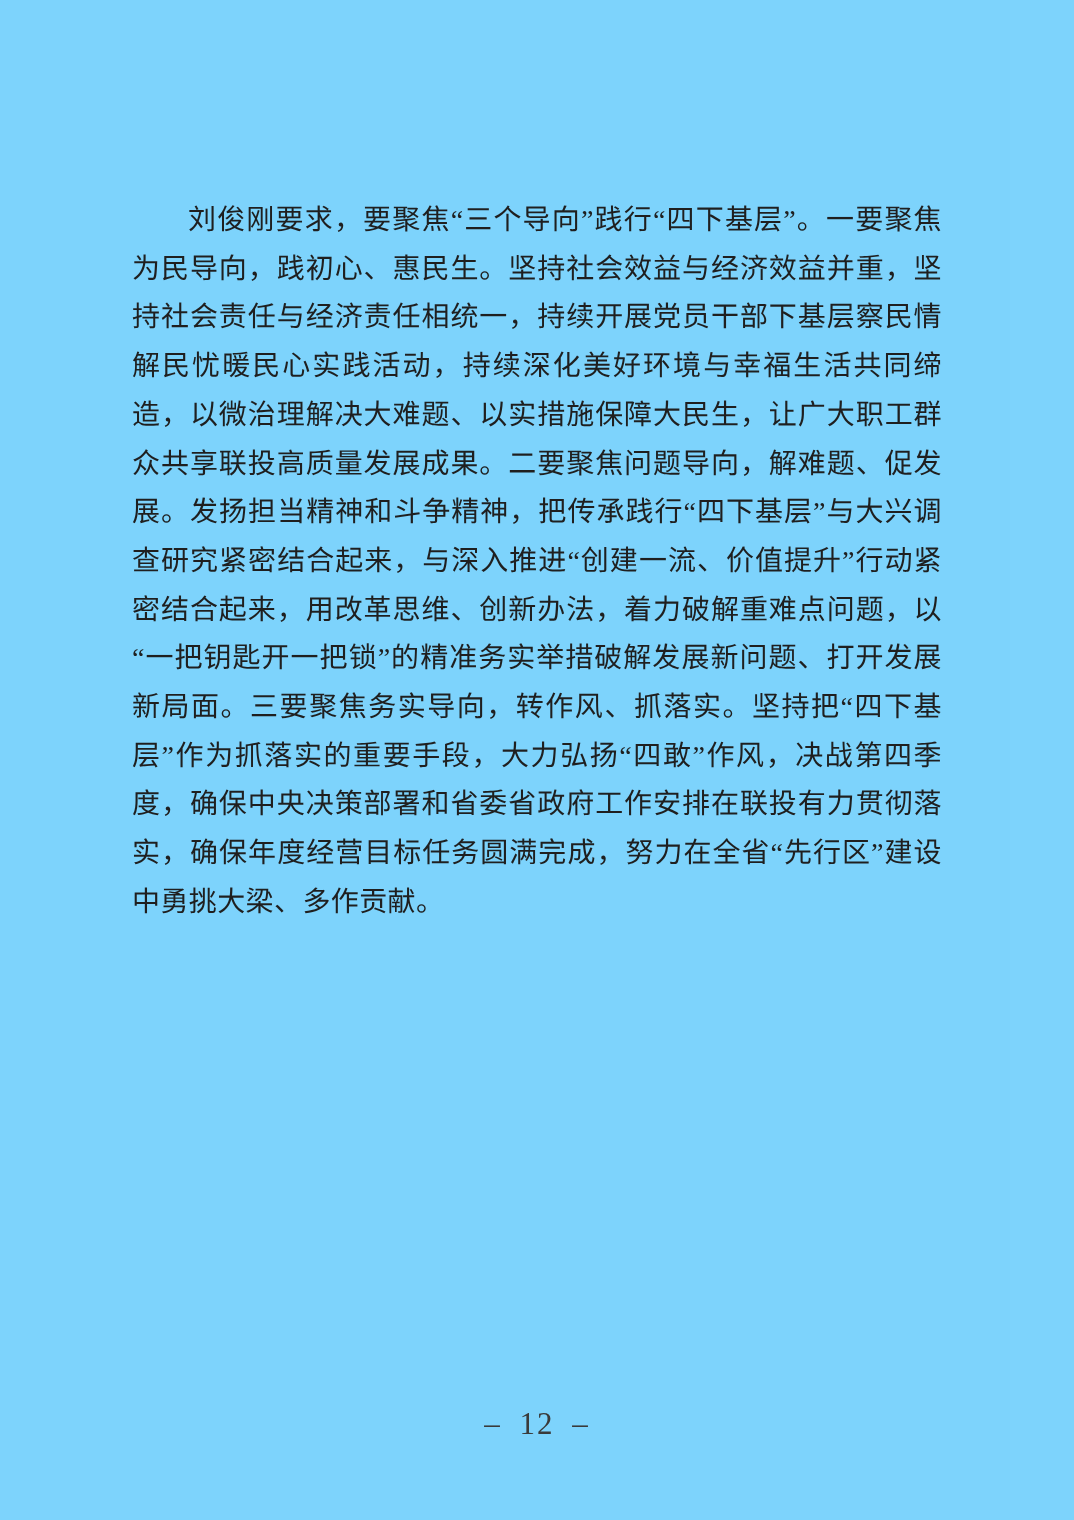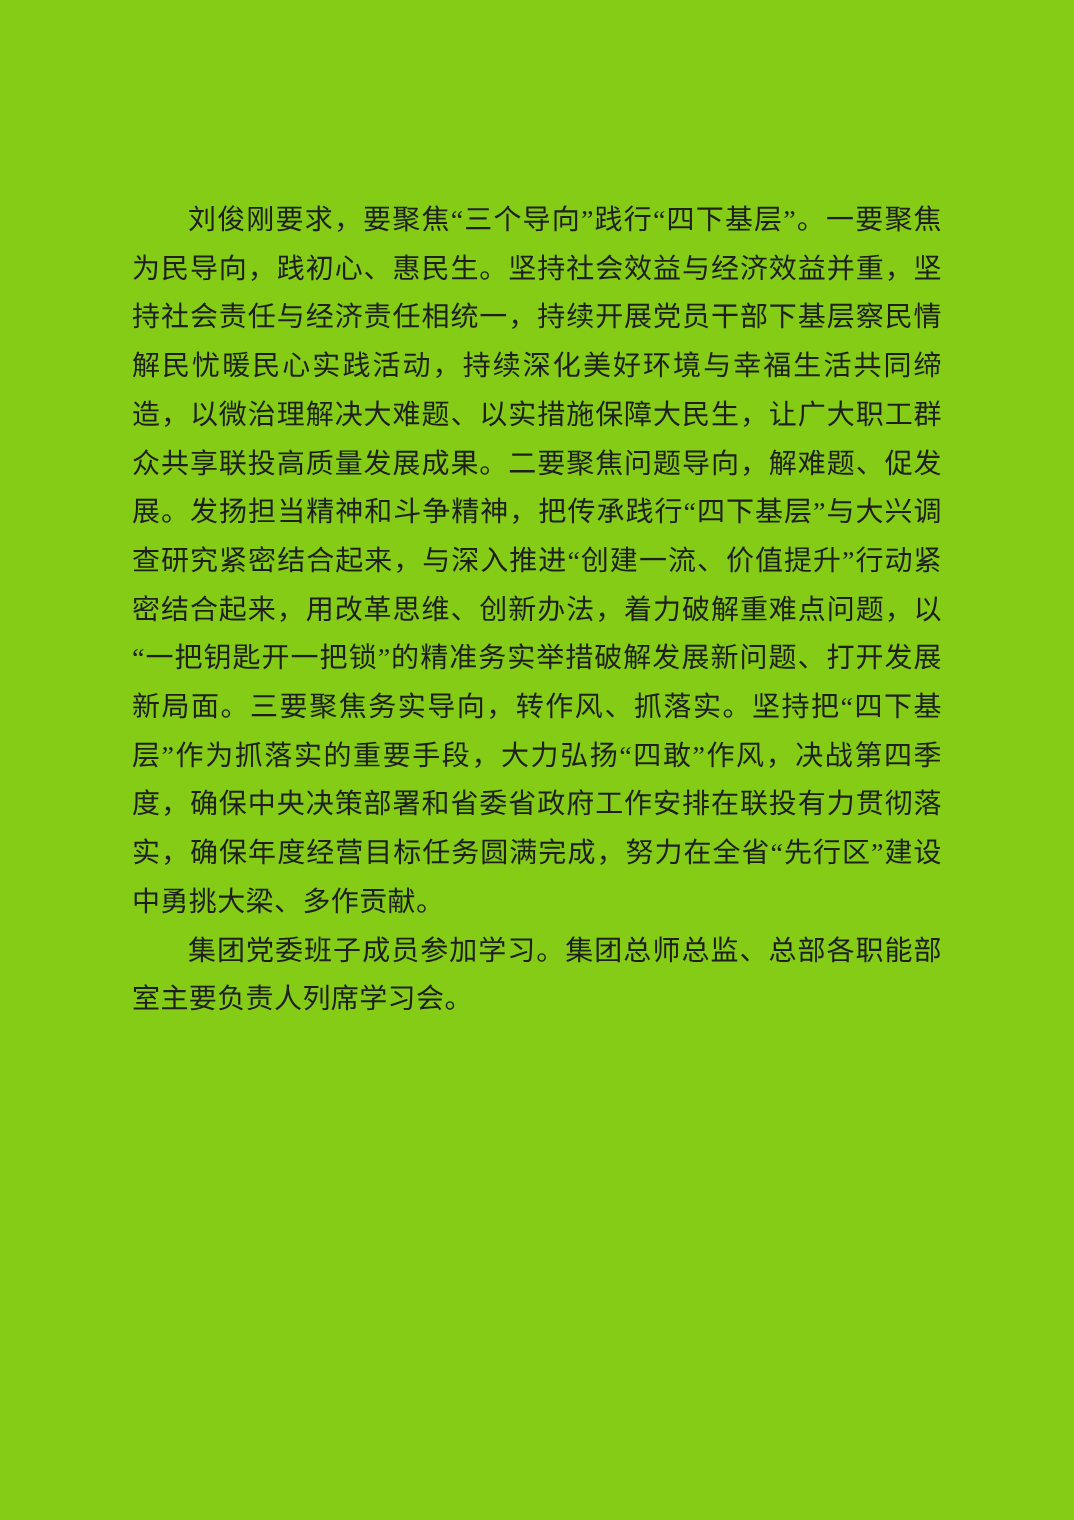--- a/index.html
+++ b/index.html
@@ -8,21 +8,21 @@
       width: 1074px;
       height: 1520px;
       background: #ffffff;
       overflow: hidden;
     }
 
     .page {
       position: relative;
       width: 1074px;
       height: 1520px;
-      background: #84cc16;
+      background: #7dd3fc;
       font-family: "Liberation Serif", "DejaVu Serif", serif;
       color: #1f1f1f;
     }
 
     .content {
       position: absolute;
       left: 132px;
       top: 196px;
       width: 810px;
     }
@@ -52,17 +52,17 @@
       font-family: "Liberation Serif", "DejaVu Serif", serif;
     }
   </style>
 </head>
 <body>
 
 <div class="page">
 
   <div class="content">
     <p>刘俊刚要求，要聚焦“三个导向”践行“四下基层”。一要聚焦为民导向，践初心、惠民生。坚持社会效益与经济效益并重，坚持社会责任与经济责任相统一，持续开展党员干部下基层察民情解民忧暖民心实践活动，持续深化美好环境与幸福生活共同缔造，以微治理解决大难题、以实措施保障大民生，让广大职工群众共享联投高质量发展成果。二要聚焦问题导向，解难题、促发展。发扬担当精神和斗争精神，把传承践行“四下基层”与大兴调查研究紧密结合起来，与深入推进“创建一流、价值提升”行动紧密结合起来，用改革思维、创新办法，着力破解重难点问题，以“一把钥匙开一把锁”的精准务实举措破解发展新问题、打开发展新局面。三要聚焦务实导向，转作风、抓落实。坚持把“四下基层”作为抓落实的重要手段，大力弘扬“四敢”作风，决战第四季度，确保中央决策部署和省委省政府工作安排在联投有力贯彻落实，确保年度经营目标任务圆满完成，努力在全省“先行区”建设中勇挑大梁、多作贡献。</p>
-    <p>集团党委班子成员参加学习。集团总师总监、总部各职能部室主要负责人列席学习会。</p>
   </div>
 
+  <div class="footer">– 12 –</div>
 
 </div>
 
 </body></html>

